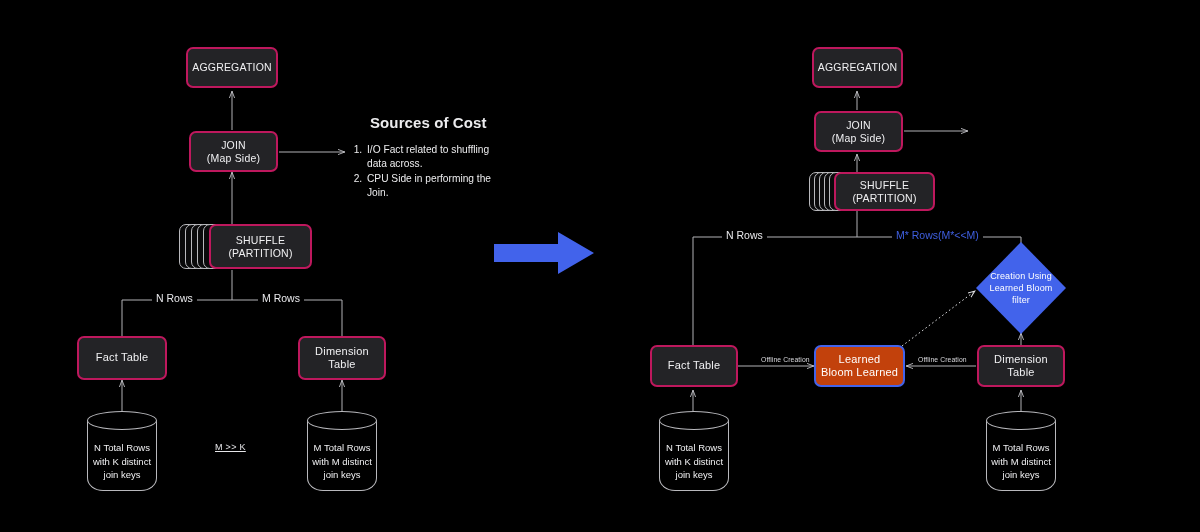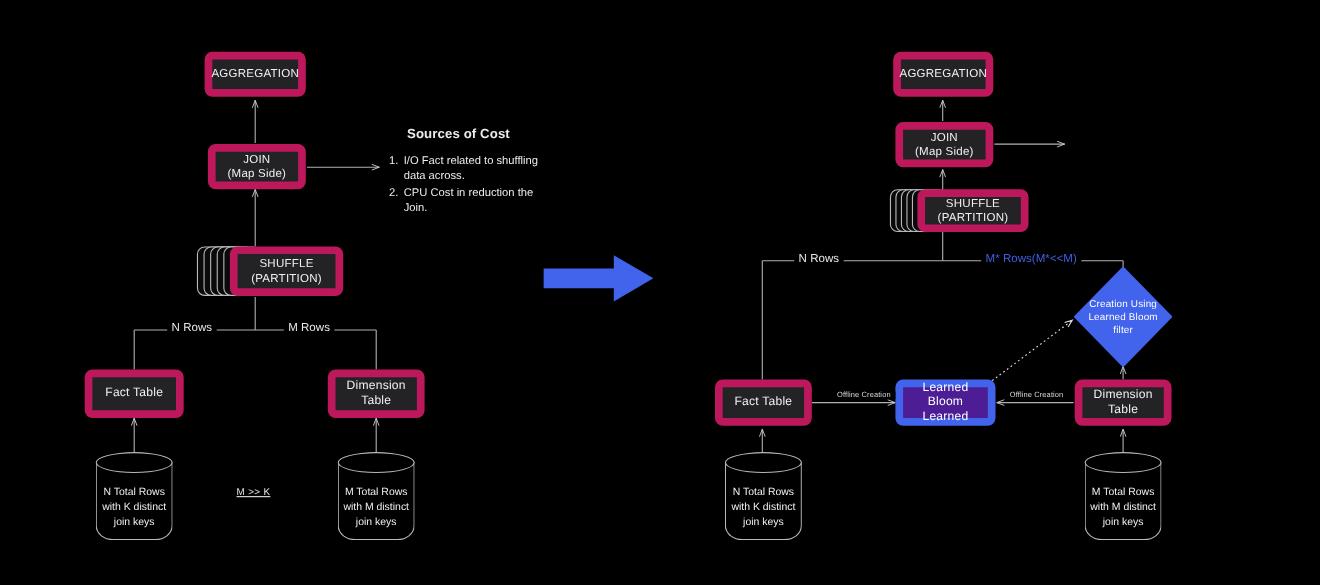--- a/index.html
+++ b/index.html
@@ -24,32 +24,32 @@
     left: 0;
     top: 0;
     width: 1200px;
     height: 532px;
     pointer-events: none;
   }
   .node {
     position: absolute;
     box-sizing: border-box;
     background: #232326;
-    border: 7px solid #be185d;
+    border: 2px solid #be185d;
     border-radius: 7px;
     display: flex;
     align-items: center;
     justify-content: center;
     text-align: center;
     line-height: 1.22;
     color: #f0f0f2;
     letter-spacing: .2px;
   }
   .node.blue {
-    background: #4c1d95;
+    background: #c2410c;
     border-color: #4263eb;
     color: #ffffff;
   }
   .stack-layer {
     position: absolute;
     box-sizing: border-box;
     background: #0a0a0b;
     border: 1px solid #b9b9bd;
     border-radius: 7px;
   }
@@ -125,21 +125,21 @@
   .label.tiny {
     font-size: 6.8px;
     letter-spacing: .1px;
     color: #d8d8dc;
   }
   .notes {
     position: absolute;
     color: #ececee;
   }
   .notes .hd {
-    font-size: 12px;
+    font-size: 15px;
     font-weight: bold;
     letter-spacing: .1px;
     margin-bottom: 12px;
     padding-left: 20px;
   }
   .notes ol {
     margin: 0;
     padding-left: 15px;
     font-size: 10.2px;
     line-height: 1.42;
@@ -278,21 +278,21 @@
   </div>
 
   <div class="label" style="left:152px;top:293px;">N Rows</div>
   <div class="label" style="left:258px;top:293px;">M Rows</div>
   <div class="mk-note" style="left:215px;top:442px;text-decoration:underline;">M &gt;&gt; K</div>
 
   <div class="notes" style="left:350px;top:114px;width:150px;">
     <div class="hd">Sources of Cost</div>
     <ol>
       <li>I/O Fact related to shuffling data across.</li>
-      <li>CPU Cost in reduction the Join.</li>
+      <li>CPU Side in performing the Join.</li>
     </ol>
   </div>
 
   <div class="big-arrow" style="left:494px;top:228px;width:102px;height:50px;">
     <svg width="102" height="50" viewBox="0 0 102 50" xmlns="http://www.w3.org/2000/svg">
       <polygon points="0,16 64,16 64,4 100,25 64,46 64,34 0,34" fill="#4263eb"></polygon>
     </svg>
   </div>
 
   <div class="node n-ag" style="left:812px;top:47px;width:91px;height:41px;">

